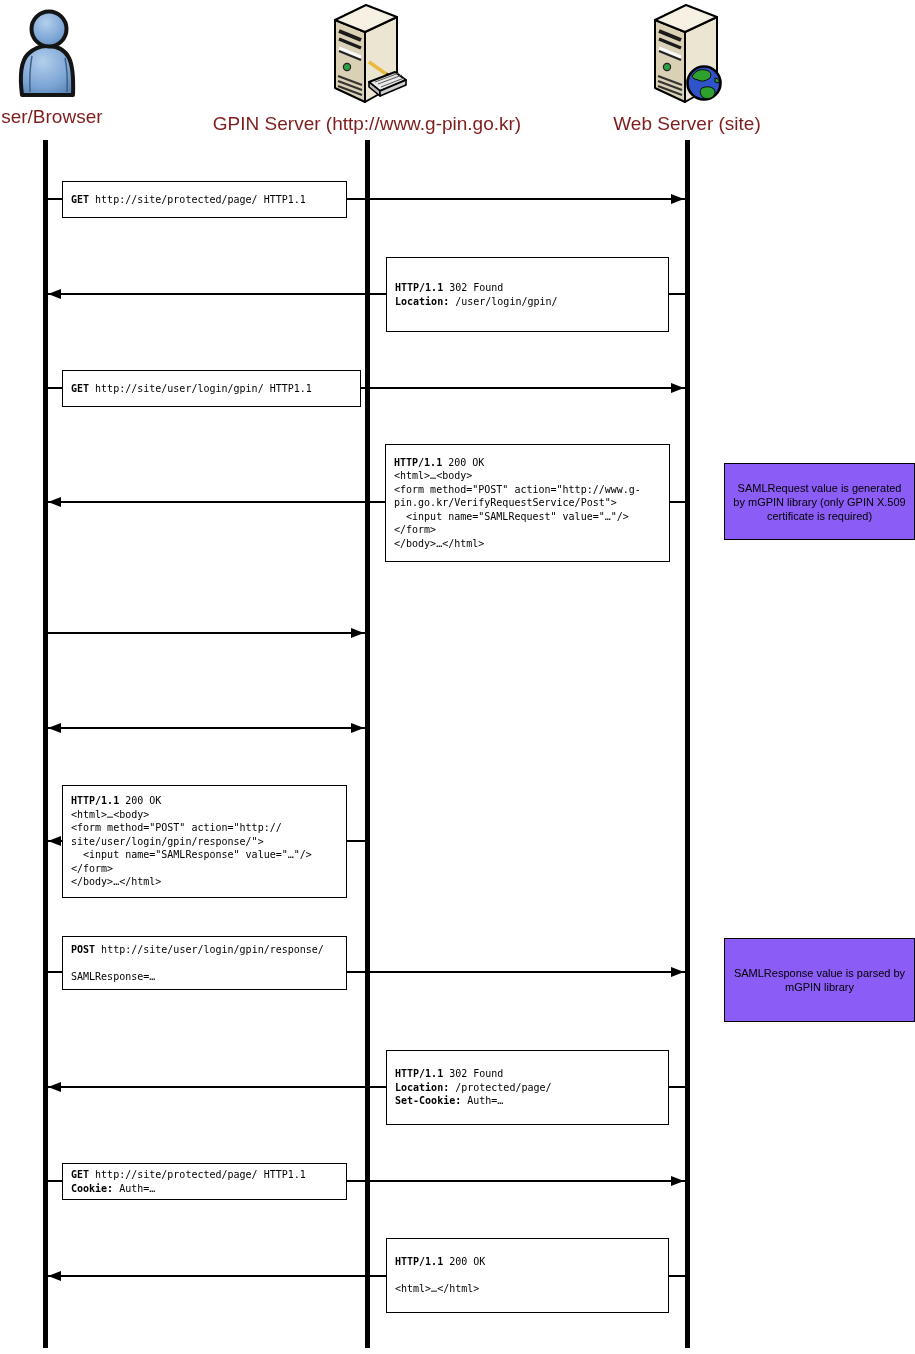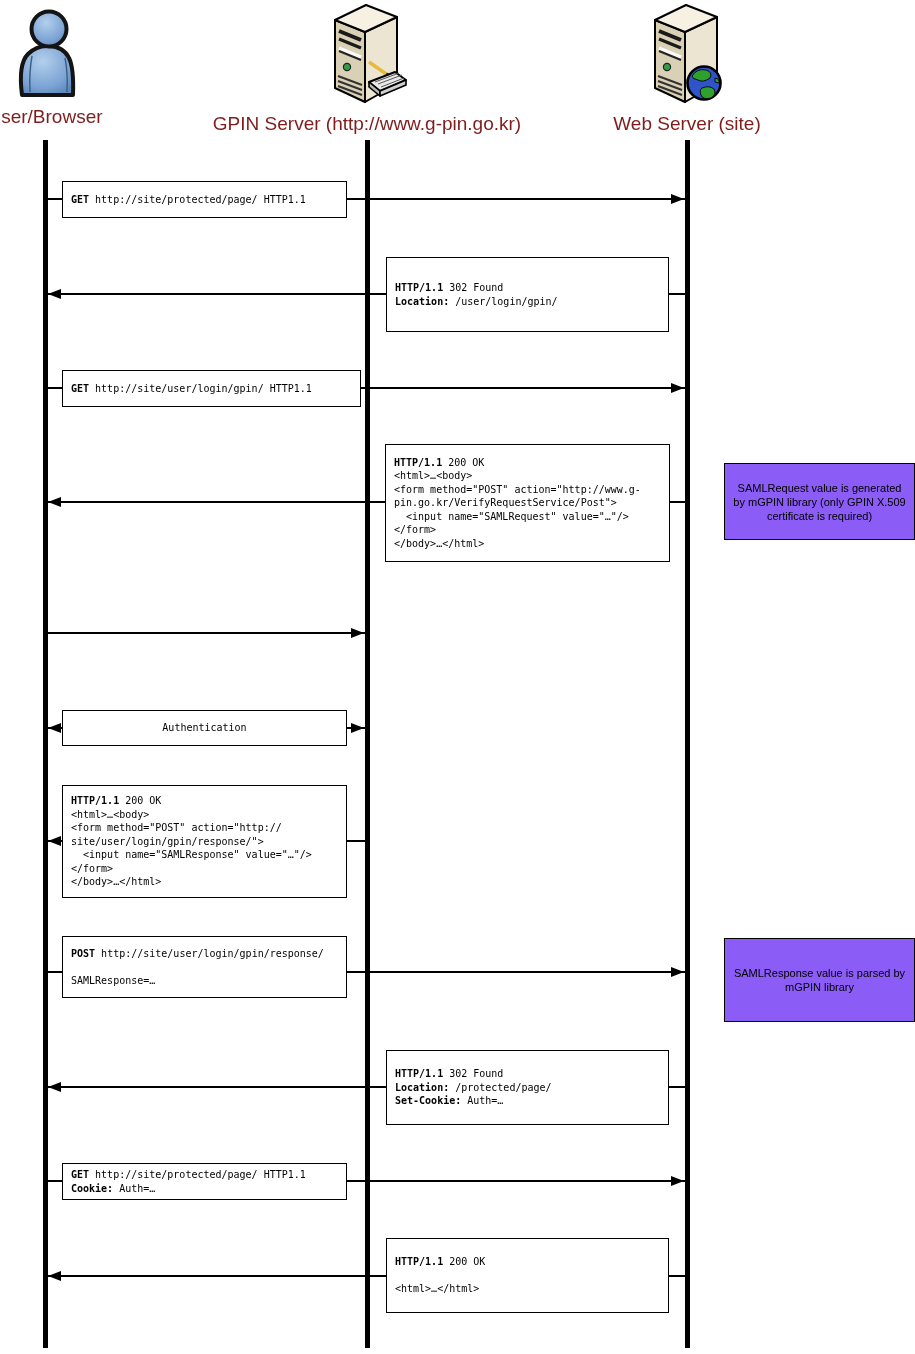--- a/index.html
+++ b/index.html
@@ -182,37 +182,34 @@
       <div class="msg-line"><span>pin.go.kr/VerifyRequestService/Post"&gt;</span></div>
       <div class="msg-line"><span>  &lt;input name="SAMLRequest" value="…"/&gt;</span></div>
       <div class="msg-line"><span>&lt;/form&gt;</span></div>
       <div class="msg-line"><span>&lt;/body&gt;…&lt;/html&gt;</span></div>
     </div>
     <div class="arrow-line" style="left: 45px; top: 632.25px; width: 322px;"></div>
     <div class="arrow-head right" style="top: 627.5px; left: 351px;"></div>
     <div class="arrow-line" style="left: 45px; top: 727.25px; width: 322px;"></div>
     <div class="arrow-head right" style="top: 722.5px; left: 351px;"></div>
     <div class="arrow-head left" style="top: 722.5px; left: 48px;"></div>
-    <div class="msg-box center" style="left: 62px; top: 710px; width: 285px; height: 36px;">
-      <div class="msg-line"><span>Authentication</span></div>
-    </div>
     <div class="arrow-line" style="left: 45px; top: 840.25px; width: 322px;"></div>
     <div class="arrow-head left" style="top: 835.5px; left: 48px;"></div>
     <div class="msg-box" style="left: 62px; top: 785px; width: 285px; height: 113px;">
       <div class="msg-line"><span class="bold">HTTP/1.1</span><span> 200 OK</span></div>
       <div class="msg-line"><span>&lt;html&gt;…&lt;body&gt;</span></div>
       <div class="msg-line"><span>&lt;form method="POST" action="http://</span></div>
       <div class="msg-line"><span>site/user/login/gpin/response/"&gt;</span></div>
       <div class="msg-line"><span>  &lt;input name="SAMLResponse" value="…"/&gt;</span></div>
       <div class="msg-line"><span>&lt;/form&gt;</span></div>
       <div class="msg-line"><span>&lt;/body&gt;…&lt;/html&gt;</span></div>
     </div>
     <div class="arrow-line" style="left: 45px; top: 971.25px; width: 642px;"></div>
     <div class="arrow-head right" style="top: 966.5px; left: 671px;"></div>
-    <div class="msg-box" style="left: 62px; top: 936px; width: 285px; height: 62px;">
+    <div class="msg-box" style="left: 62px; top: 936px; width: 285px; height: 54px;">
       <div class="msg-line"><span class="bold">POST</span><span> http://site/user/login/gpin/response/</span></div>
       <div class="msg-line">&nbsp;</div>
       <div class="msg-line"><span>SAMLResponse=…</span></div>
     </div>
     <div class="arrow-line" style="left: 45px; top: 1086.25px; width: 642px;"></div>
     <div class="arrow-head left" style="top: 1081.5px; left: 48px;"></div>
     <div class="msg-box" style="left: 386px; top: 1050px; width: 283px; height: 75px;">
       <div class="msg-line"><span class="bold">HTTP/1.1</span><span> 302 Found</span></div>
       <div class="msg-line"><span class="bold">Location:</span><span> /protected/page/</span></div>
       <div class="msg-line"><span class="bold">Set-Cookie:</span><span> Auth=…</span></div>

